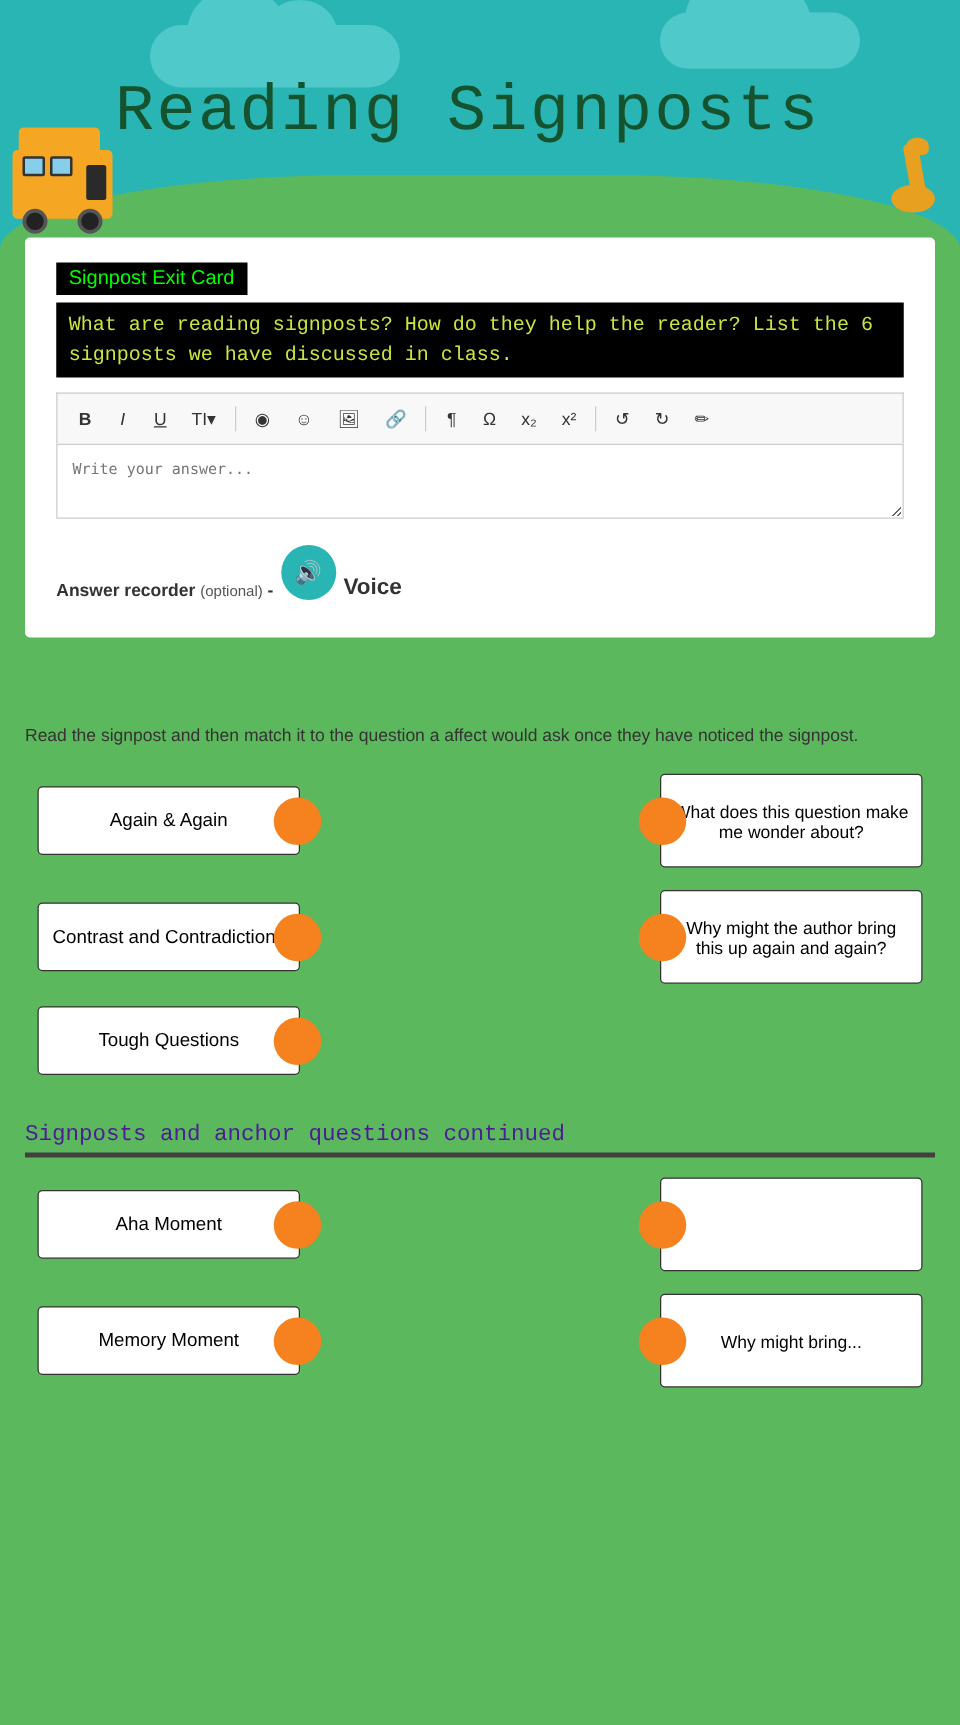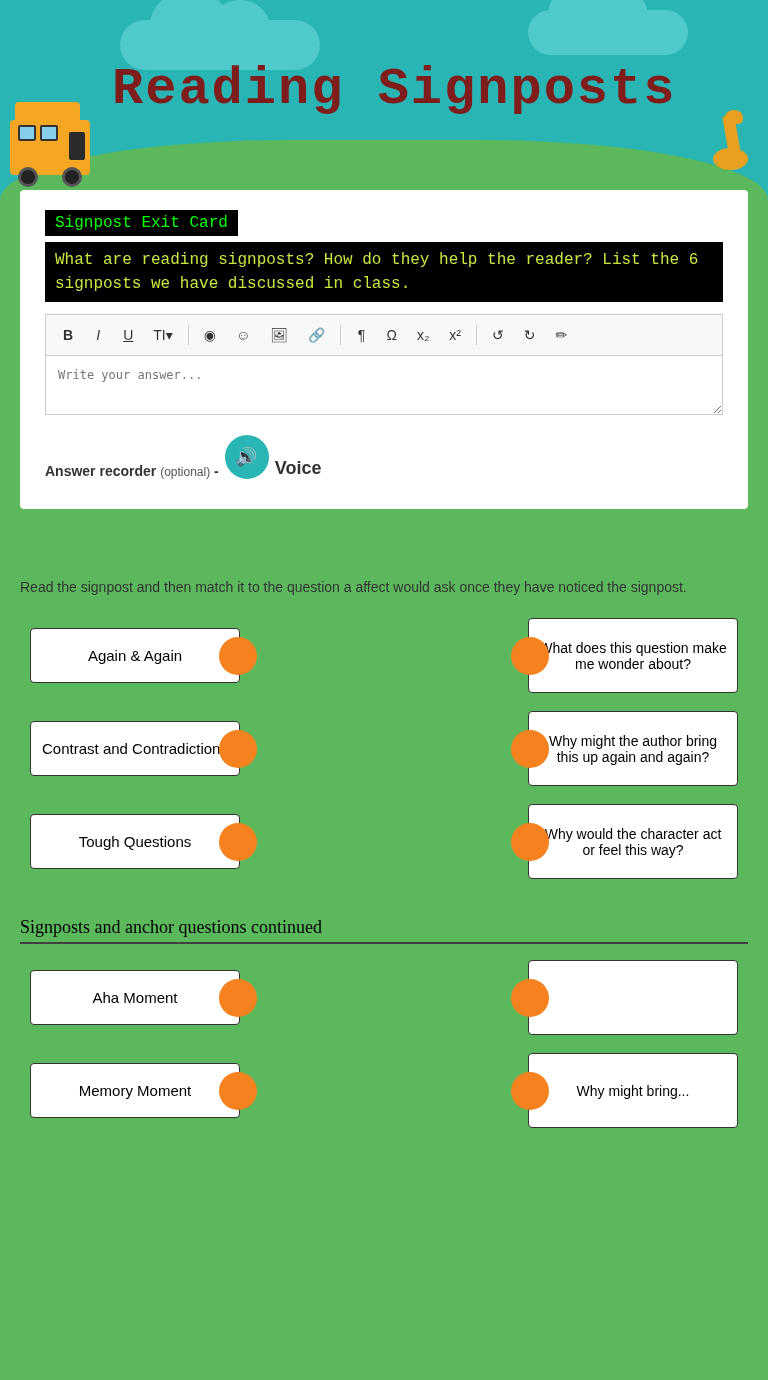--- a/index.html
+++ b/index.html
@@ -118,26 +118,26 @@
       border-radius: 50%;
       border: 3px solid #555;
     }
     .bus-wheel-l { left: 8px; }
     .bus-wheel-r { right: 8px; }
 
     
     .title {
       position: absolute;
       top: 60px;
-      left: 112px;
+      left: 92px;
       right: 60px;
       font-family: 'Courier New', monospace;
       font-size: 52px;
-      color: #7f1d1d;
-      font-weight: bold;
+      color: #14532d;
+      font-weight: normal;
       letter-spacing: 2px;
     }
 
     
     .giraffe {
       position: absolute;
       bottom: 20px;
       right: 20px;
       width: 40px;
       height: 70px;
@@ -179,21 +179,21 @@
       padding: 20px 25px 30px;
       position: relative;
       z-index: 2;
       margin-top: -10px;
     }
 
     
     .exit-card-header {
       background: black;
       color: #00ff00;
-      font-family: Liberation Mono, monospace;
+      font-family: Liberation Sans, sans-serif;
       font-size: 16px;
       padding: 4px 10px;
       display: inline-block;
       margin-bottom: 6px;
     }
 
     .exit-card-question {
       background: black;
       color: #c8e640;
       font-family: 'Courier New', monospace;
@@ -381,24 +381,24 @@
     .green-bg {
       background: #5cb85c;
       padding: 0 0 30px;
     }
 
     .section2 {
       padding: 20px 20px 10px;
     }
 
     .section2-title {
-      font-family: Liberation Serif, serif;
-      color: #000000;
+      font-family: Liberation Mono, monospace;
+      color: #4c1d95;
       font-size: 18px;
-      border-bottom: 2px solid #404040;
+      border-bottom: 4px solid #404040;
       padding-bottom: 4px;
       margin-bottom: 16px;
     }
   </style>
 </head>
 <body>
 
 <div class="header">
   <div class="header-sky"></div>
 
@@ -501,24 +501,20 @@
         <div class="answer-circle"></div>
         <span>Why might the author bring this up again and again?</span>
       </div>
     </div>
 
     <div class="matching-row">
       <div class="signpost-box">
         <span>Tough Questions</span>
         <div class="signpost-circle"></div>
       </div>
-      <div class="answer-box">
-        <div class="answer-circle"></div>
-        <span>Why would the character act or feel this way?</span>
-      </div>
     </div>
 
   </div>
 </div>
 
 <div class="green-bg">
   <div class="section2">
     <div class="section2-title">Signposts and anchor questions continued</div>
 
     <div class="matching-container">

